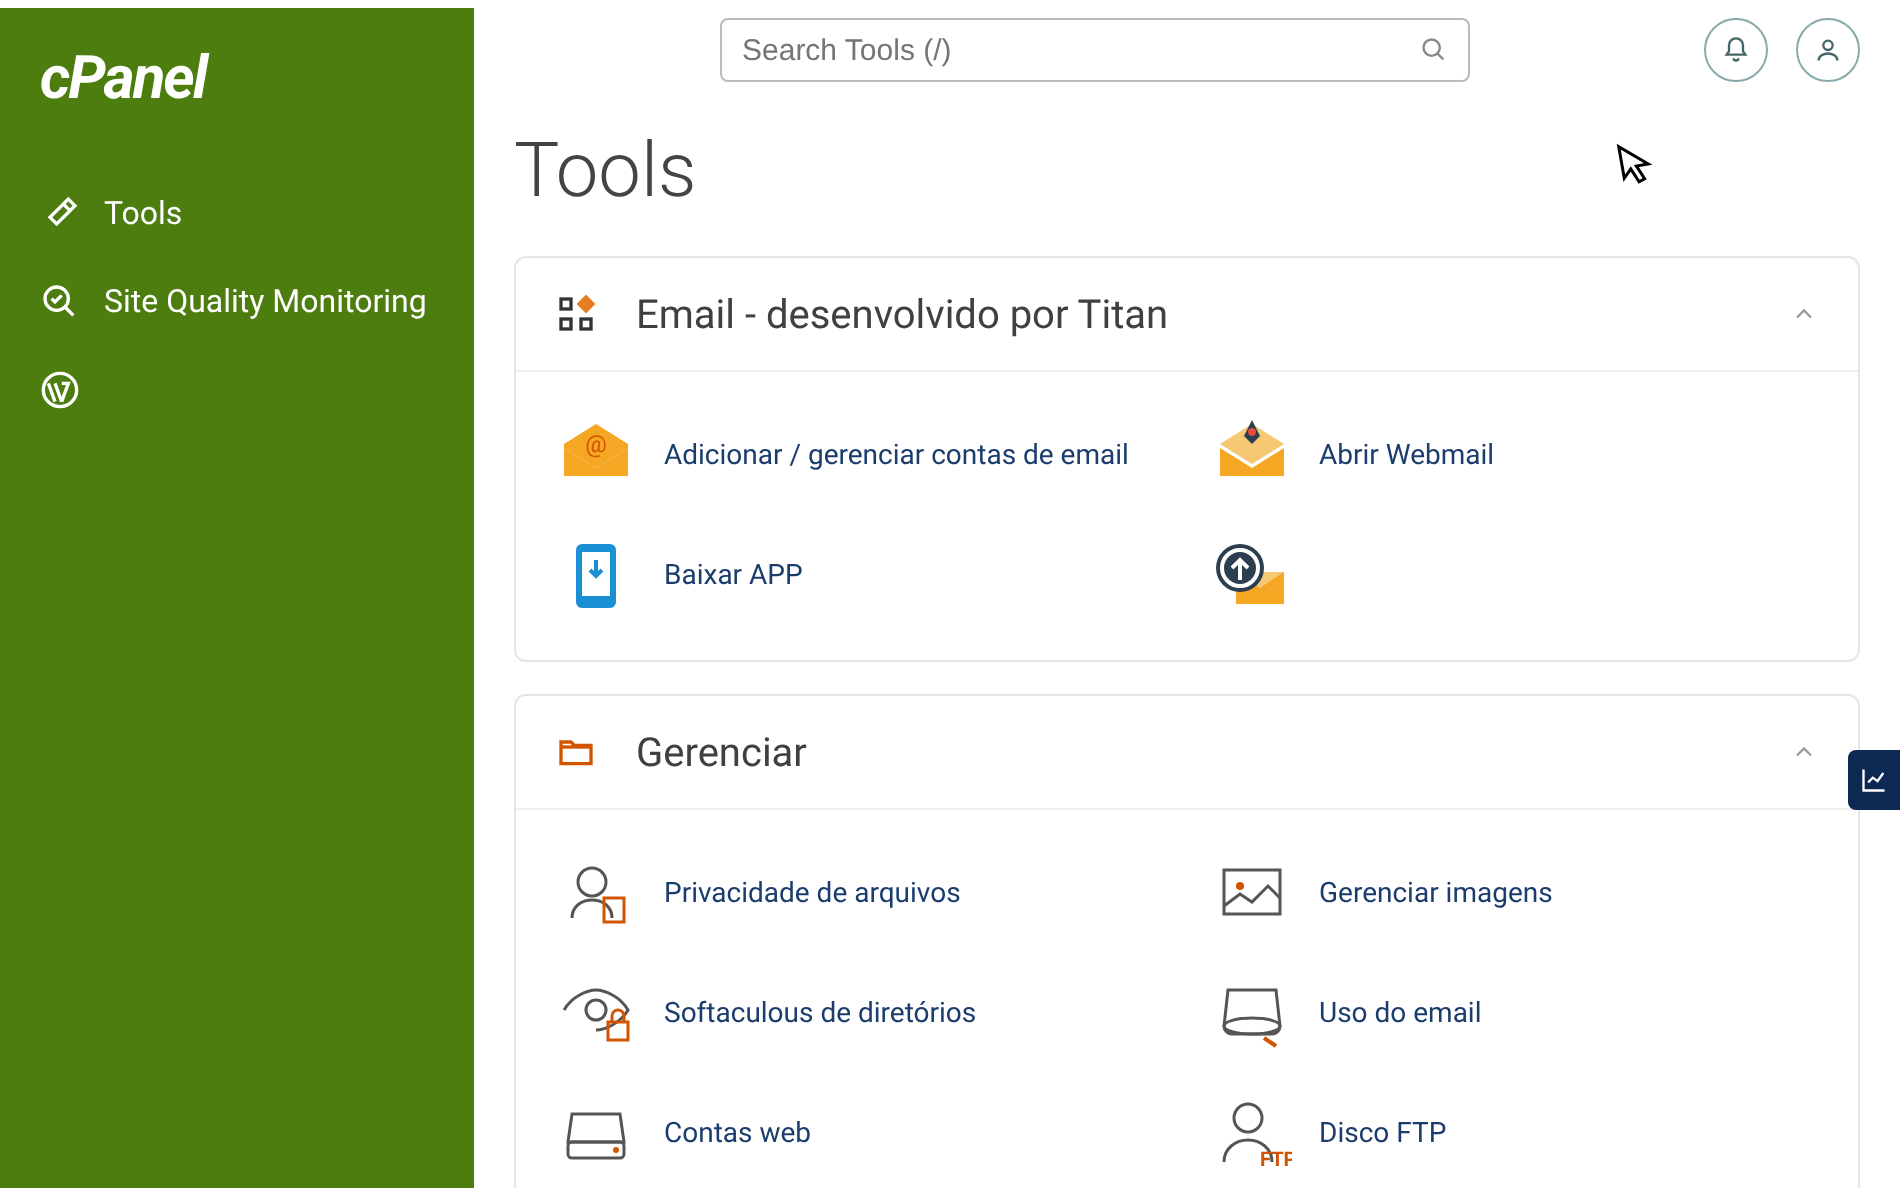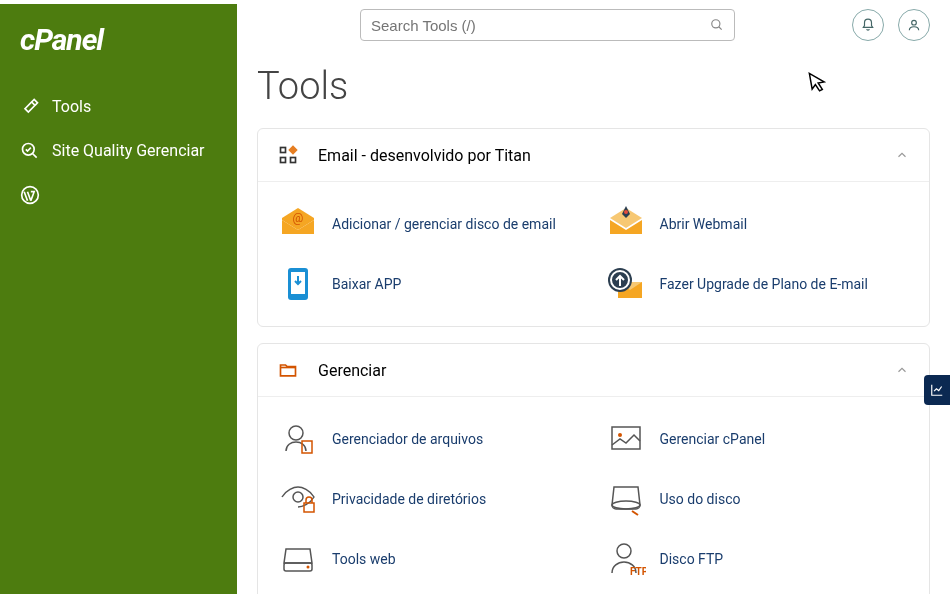--- a/index.html
+++ b/index.html
@@ -122,22 +122,22 @@
       cursor: pointer;
     }
     .section-header .sh-icon {
       width: 24px;
       font-size: 18px;
       margin-right: 16px;
       color: #333;
     }
     .section-header .sh-title {
       flex: 1;
-      font-size: 16px;
-      color: #000000;
+      font-size: 20px;
+      color: #404040;
     }
     .section-header .chev {
       color: #999;
       font-size: 14px;
     }
     .section-body {
       display: grid;
       grid-template-columns: 1fr 1fr;
       padding: 12px 8px;
     }
@@ -204,21 +204,21 @@
     <span class="label">Tools</span>
   </div>
 
   <div class="sidebar-item">
     <span class="icon">
       <svg width="20" height="20" viewBox="0 0 24 24" fill="none" stroke="#fff" stroke-width="2">
           <circle cx="10" cy="10" r="7"></circle>
           <path d="M20 20l-5-5M7 10l2 2 4-4"></path>
         </svg>
     </span>
-    <span class="label">Site Quality Gerenciar</span>
+    <span class="label">Site Quality Monitoring</span>
   </div>
 
   <div class="sidebar-item">
     <span class="icon">
       <svg width="20" height="20" viewBox="0 0 24 24" fill="none" stroke="#fff" stroke-width="2">
           <circle cx="12" cy="12" r="10"></circle>
           <path d="M5 8l4 11M9 8l4 11M13 8h4l-4 11"></path>
         </svg>
     </span>
   </div>
@@ -276,21 +276,21 @@
     <div class="section-body">
 
       <div class="tool">
         <span class="tool-icon">
           <svg width="40" height="40" viewBox="0 0 40 40">
               <path d="M4 14l16-10 16 10v2l-16 10L4 16z" fill="#f5a623"></path>
               <path d="M4 16l16 10 16-10v14H4z" fill="#f5a623"></path>
               <text x="20" y="18" text-anchor="middle" font-size="12" fill="#d35400">@</text>
             </svg>
         </span>
-        <span class="tool-label">Adicionar / gerenciar disco de email</span>
+        <span class="tool-label">Adicionar / gerenciar contas de email</span>
       </div>
 
       <div class="tool">
         <span class="tool-icon">
           <svg width="40" height="40" viewBox="0 0 40 40">
               <path d="M4 16l16 10 16-10v14H4z" fill="#f5a623"></path>
               <path d="M4 14l16-10 16 10-16 10z" fill="#f7c873"></path>
               <path d="M20 2l4 8-4 4-4-4z" fill="#2c3e50"></path>
               <circle cx="20" cy="8" r="2" fill="#e74c3c"></circle>
             </svg>
@@ -312,21 +312,20 @@
       <div class="tool">
         <span class="tool-icon">
           <svg width="40" height="40" viewBox="0 0 40 40">
               <rect x="12" y="18" width="24" height="16" fill="#f5a623"></rect>
               <path d="M12 18l12 8 12-8" fill="#f7c873"></path>
               <circle cx="14" cy="16" r="12" fill="#2c3e50"></circle>
               <circle cx="14" cy="16" r="9" fill="none" stroke="#fff" stroke-width="2"></circle>
               <path d="M14 22v-10m-4 4l4-4 4 4" stroke="#fff" stroke-width="2" fill="none"></path>
             </svg>
         </span>
-        <span class="tool-label">Fazer Upgrade de Plano de E-mail</span>
       </div>
 
     </div>
   </div>
 
   <div class="section">
     <div class="section-header">
       <span class="sh-icon">
         <svg width="20" height="20" viewBox="0 0 24 24" fill="none" stroke="#d35400" stroke-width="2">
             <path d="M3 6h6l2 2h10v11H3z"></path>
@@ -343,66 +342,66 @@
     <div class="section-body">
 
       <div class="tool">
         <span class="tool-icon">
           <svg width="40" height="40" viewBox="0 0 40 40" fill="none" stroke="#555" stroke-width="1.5">
               <circle cx="18" cy="14" r="7"></circle>
               <path d="M8 32c0-6 5-9 10-9s10 3 10 9"></path>
               <rect x="24" y="22" width="10" height="12" stroke="#d35400"></rect>
             </svg>
         </span>
-        <span class="tool-label">Gerenciador de arquivos</span>
+        <span class="tool-label">Privacidade de arquivos</span>
       </div>
 
       <div class="tool">
         <span class="tool-icon">
           <svg width="40" height="40" viewBox="0 0 40 40" fill="none" stroke="#555" stroke-width="1.5">
               <rect x="6" y="8" width="28" height="22"></rect>
               <circle cx="14" cy="16" r="2" fill="#d35400" stroke="none"></circle>
               <path d="M6 26l8-6 6 4 8-8 6 6"></path>
             </svg>
         </span>
-        <span class="tool-label">Gerenciar cPanel</span>
+        <span class="tool-label">Gerenciar imagens</span>
       </div>
 
       <div class="tool">
         <span class="tool-icon">
           <svg width="40" height="40" viewBox="0 0 40 40" fill="none" stroke="#555" stroke-width="1.5">
               <path d="M4 18c4-7 12-10 16-10s12 3 16 10c-4 7-12 10-16 10"></path>
               <circle cx="20" cy="18" r="5"></circle>
               <rect x="26" y="24" width="10" height="9" stroke="#d35400"></rect>
               <path d="M28 24v-3a3 3 0 016 0v3" stroke="#d35400"></path>
             </svg>
         </span>
-        <span class="tool-label">Privacidade de diretórios</span>
+        <span class="tool-label">Softaculous de diretórios</span>
       </div>
 
       <div class="tool">
         <span class="tool-icon">
           <svg width="40" height="40" viewBox="0 0 40 40" fill="none" stroke="#555" stroke-width="1.5">
               <path d="M8 8h24l2 18a4 4 0 01-4 4H10a4 4 0 01-4-4z"></path>
               <ellipse cx="20" cy="26" rx="14" ry="4"></ellipse>
               <path d="M26 32l6 4" stroke="#d35400" stroke-width="2"></path>
             </svg>
         </span>
-        <span class="tool-label">Uso do disco</span>
+        <span class="tool-label">Uso do email</span>
       </div>
 
       <div class="tool">
         <span class="tool-icon">
           <svg width="40" height="40" viewBox="0 0 40 40" fill="none" stroke="#555" stroke-width="1.5">
               <path d="M8 10h24l2 14H6z"></path>
               <rect x="6" y="24" width="28" height="8" rx="2"></rect>
               <circle cx="30" cy="28" r="1.5" fill="#d35400" stroke="none"></circle>
             </svg>
         </span>
-        <span class="tool-label">Tools web</span>
+        <span class="tool-label">Contas web</span>
       </div>
 
       <div class="tool">
         <span class="tool-icon">
           <svg width="40" height="40" viewBox="0 0 40 40" fill="none" stroke="#555" stroke-width="1.5">
               <circle cx="18" cy="12" r="7"></circle>
               <path d="M6 34c0-7 6-11 12-11s12 4 12 11"></path>
               <text x="24" y="36" font-size="10" fill="#d35400" stroke="none" font-weight="bold">FTP</text>
             </svg>
         </span>

